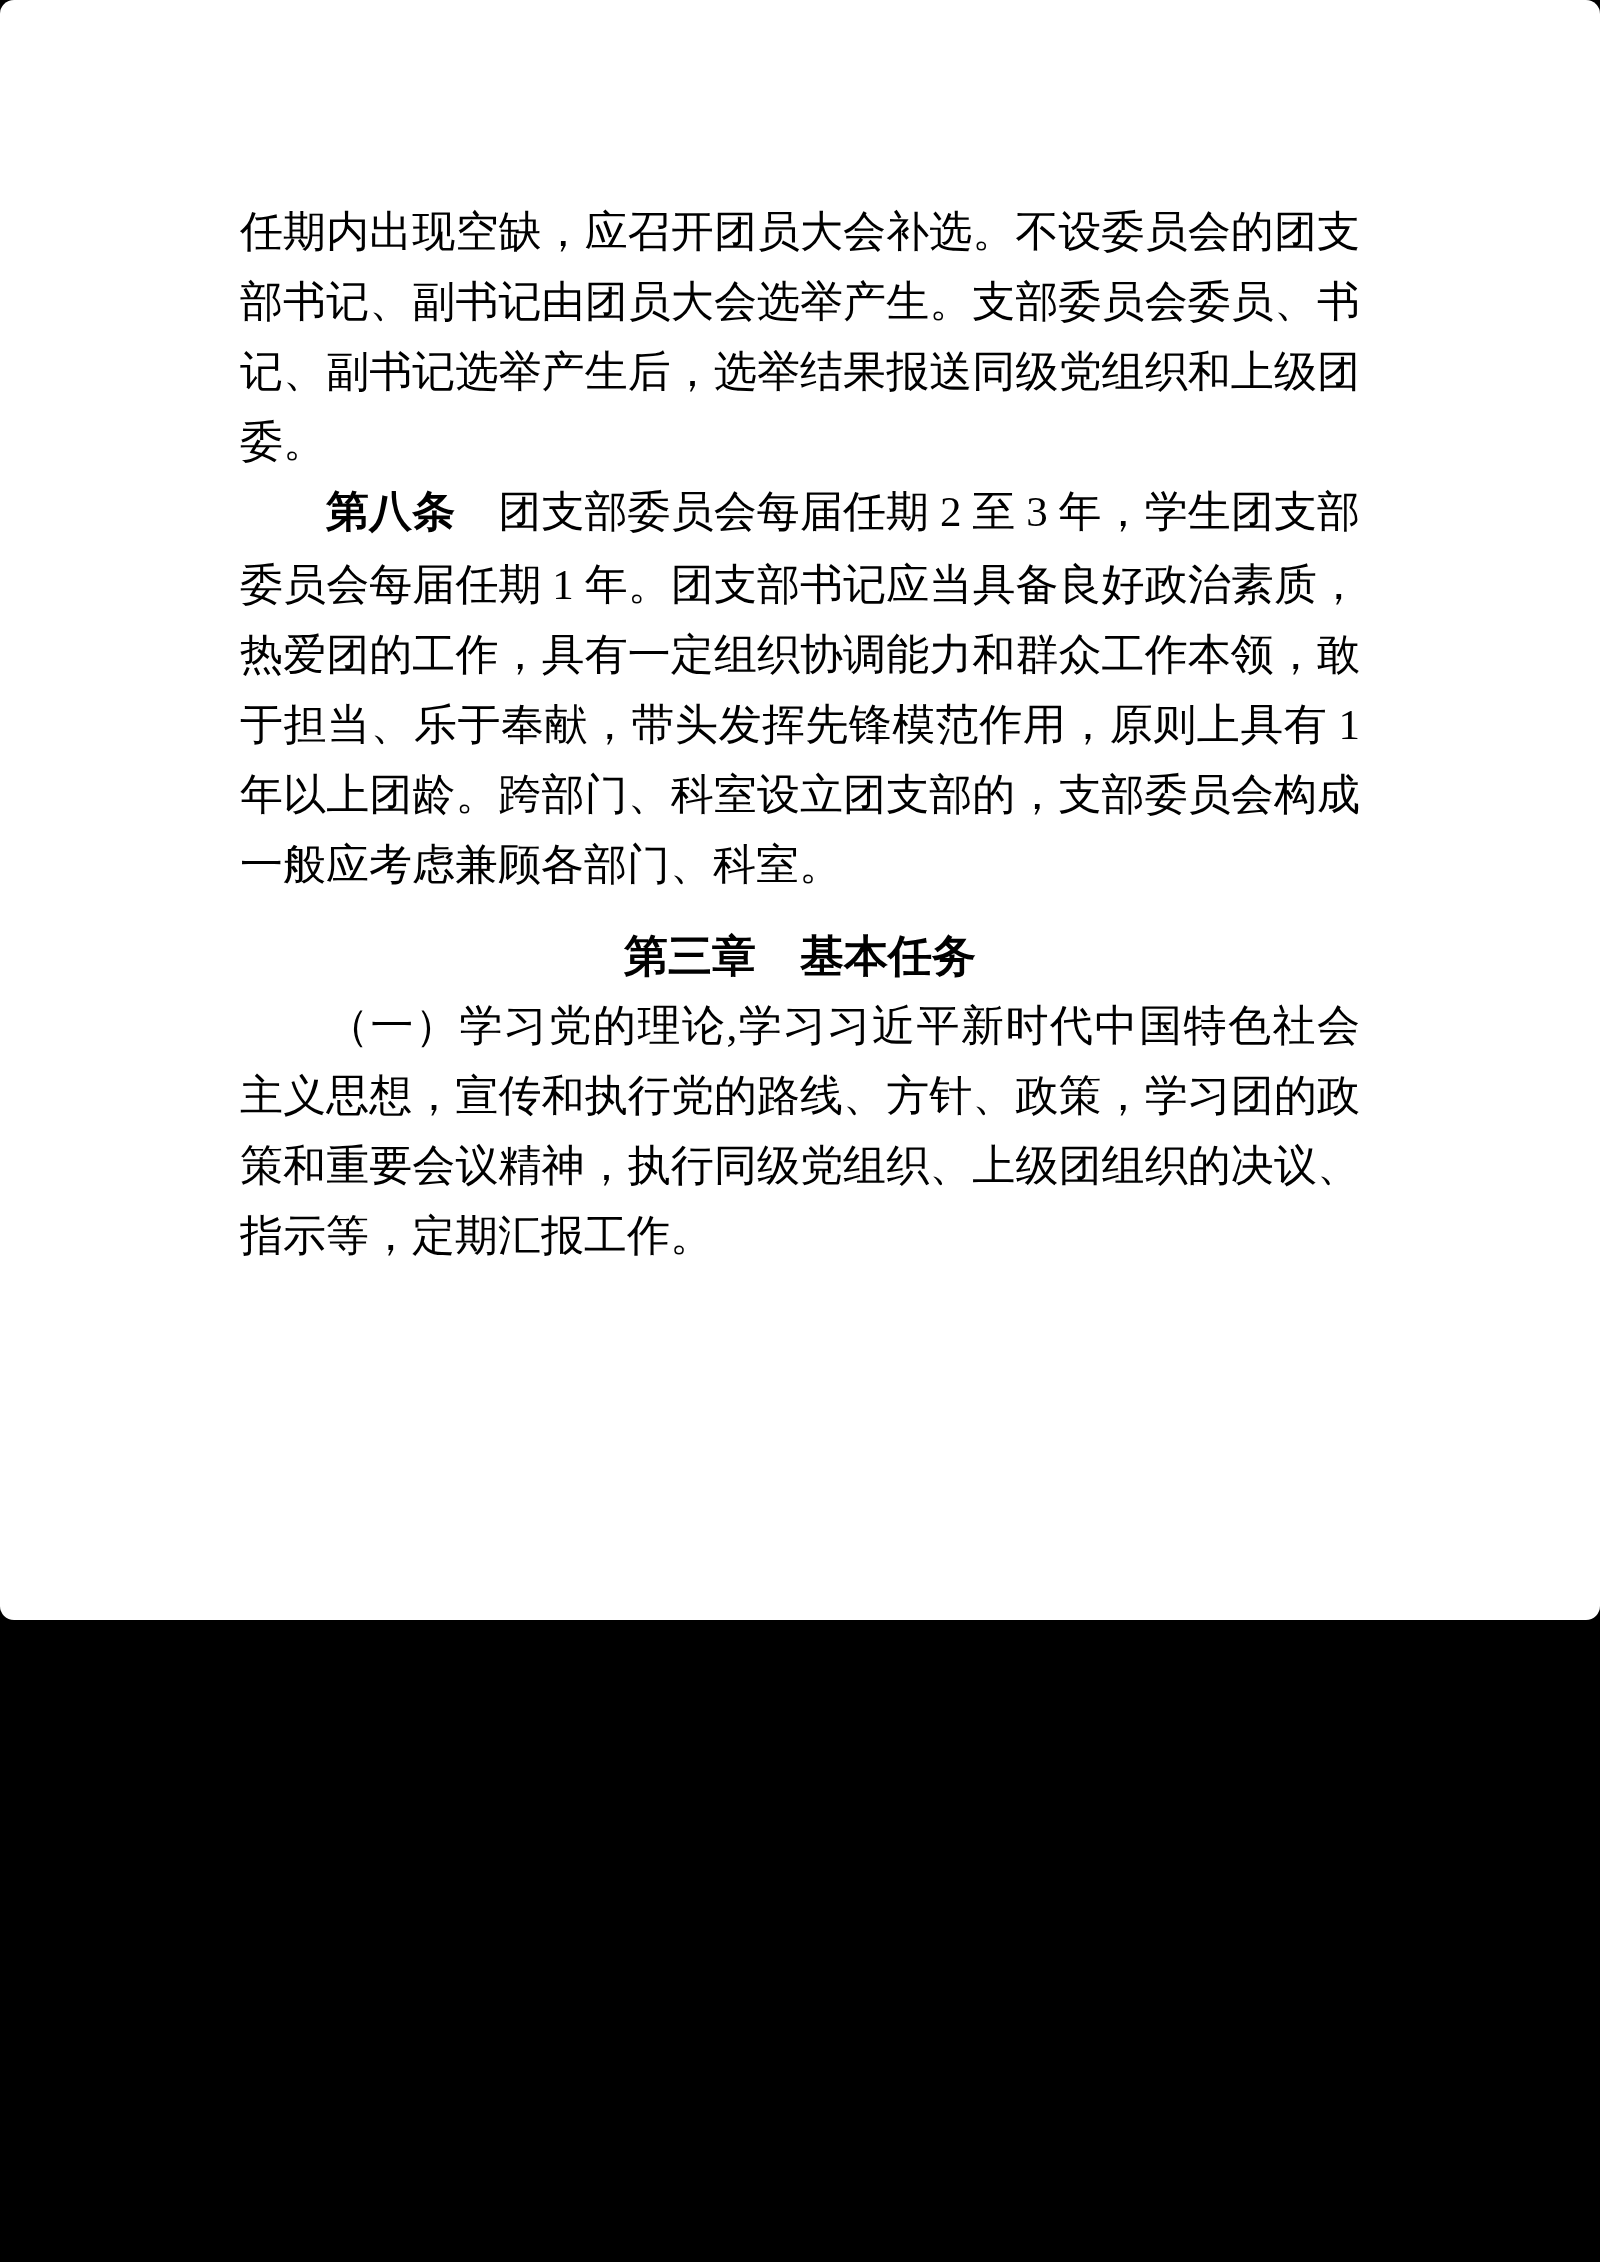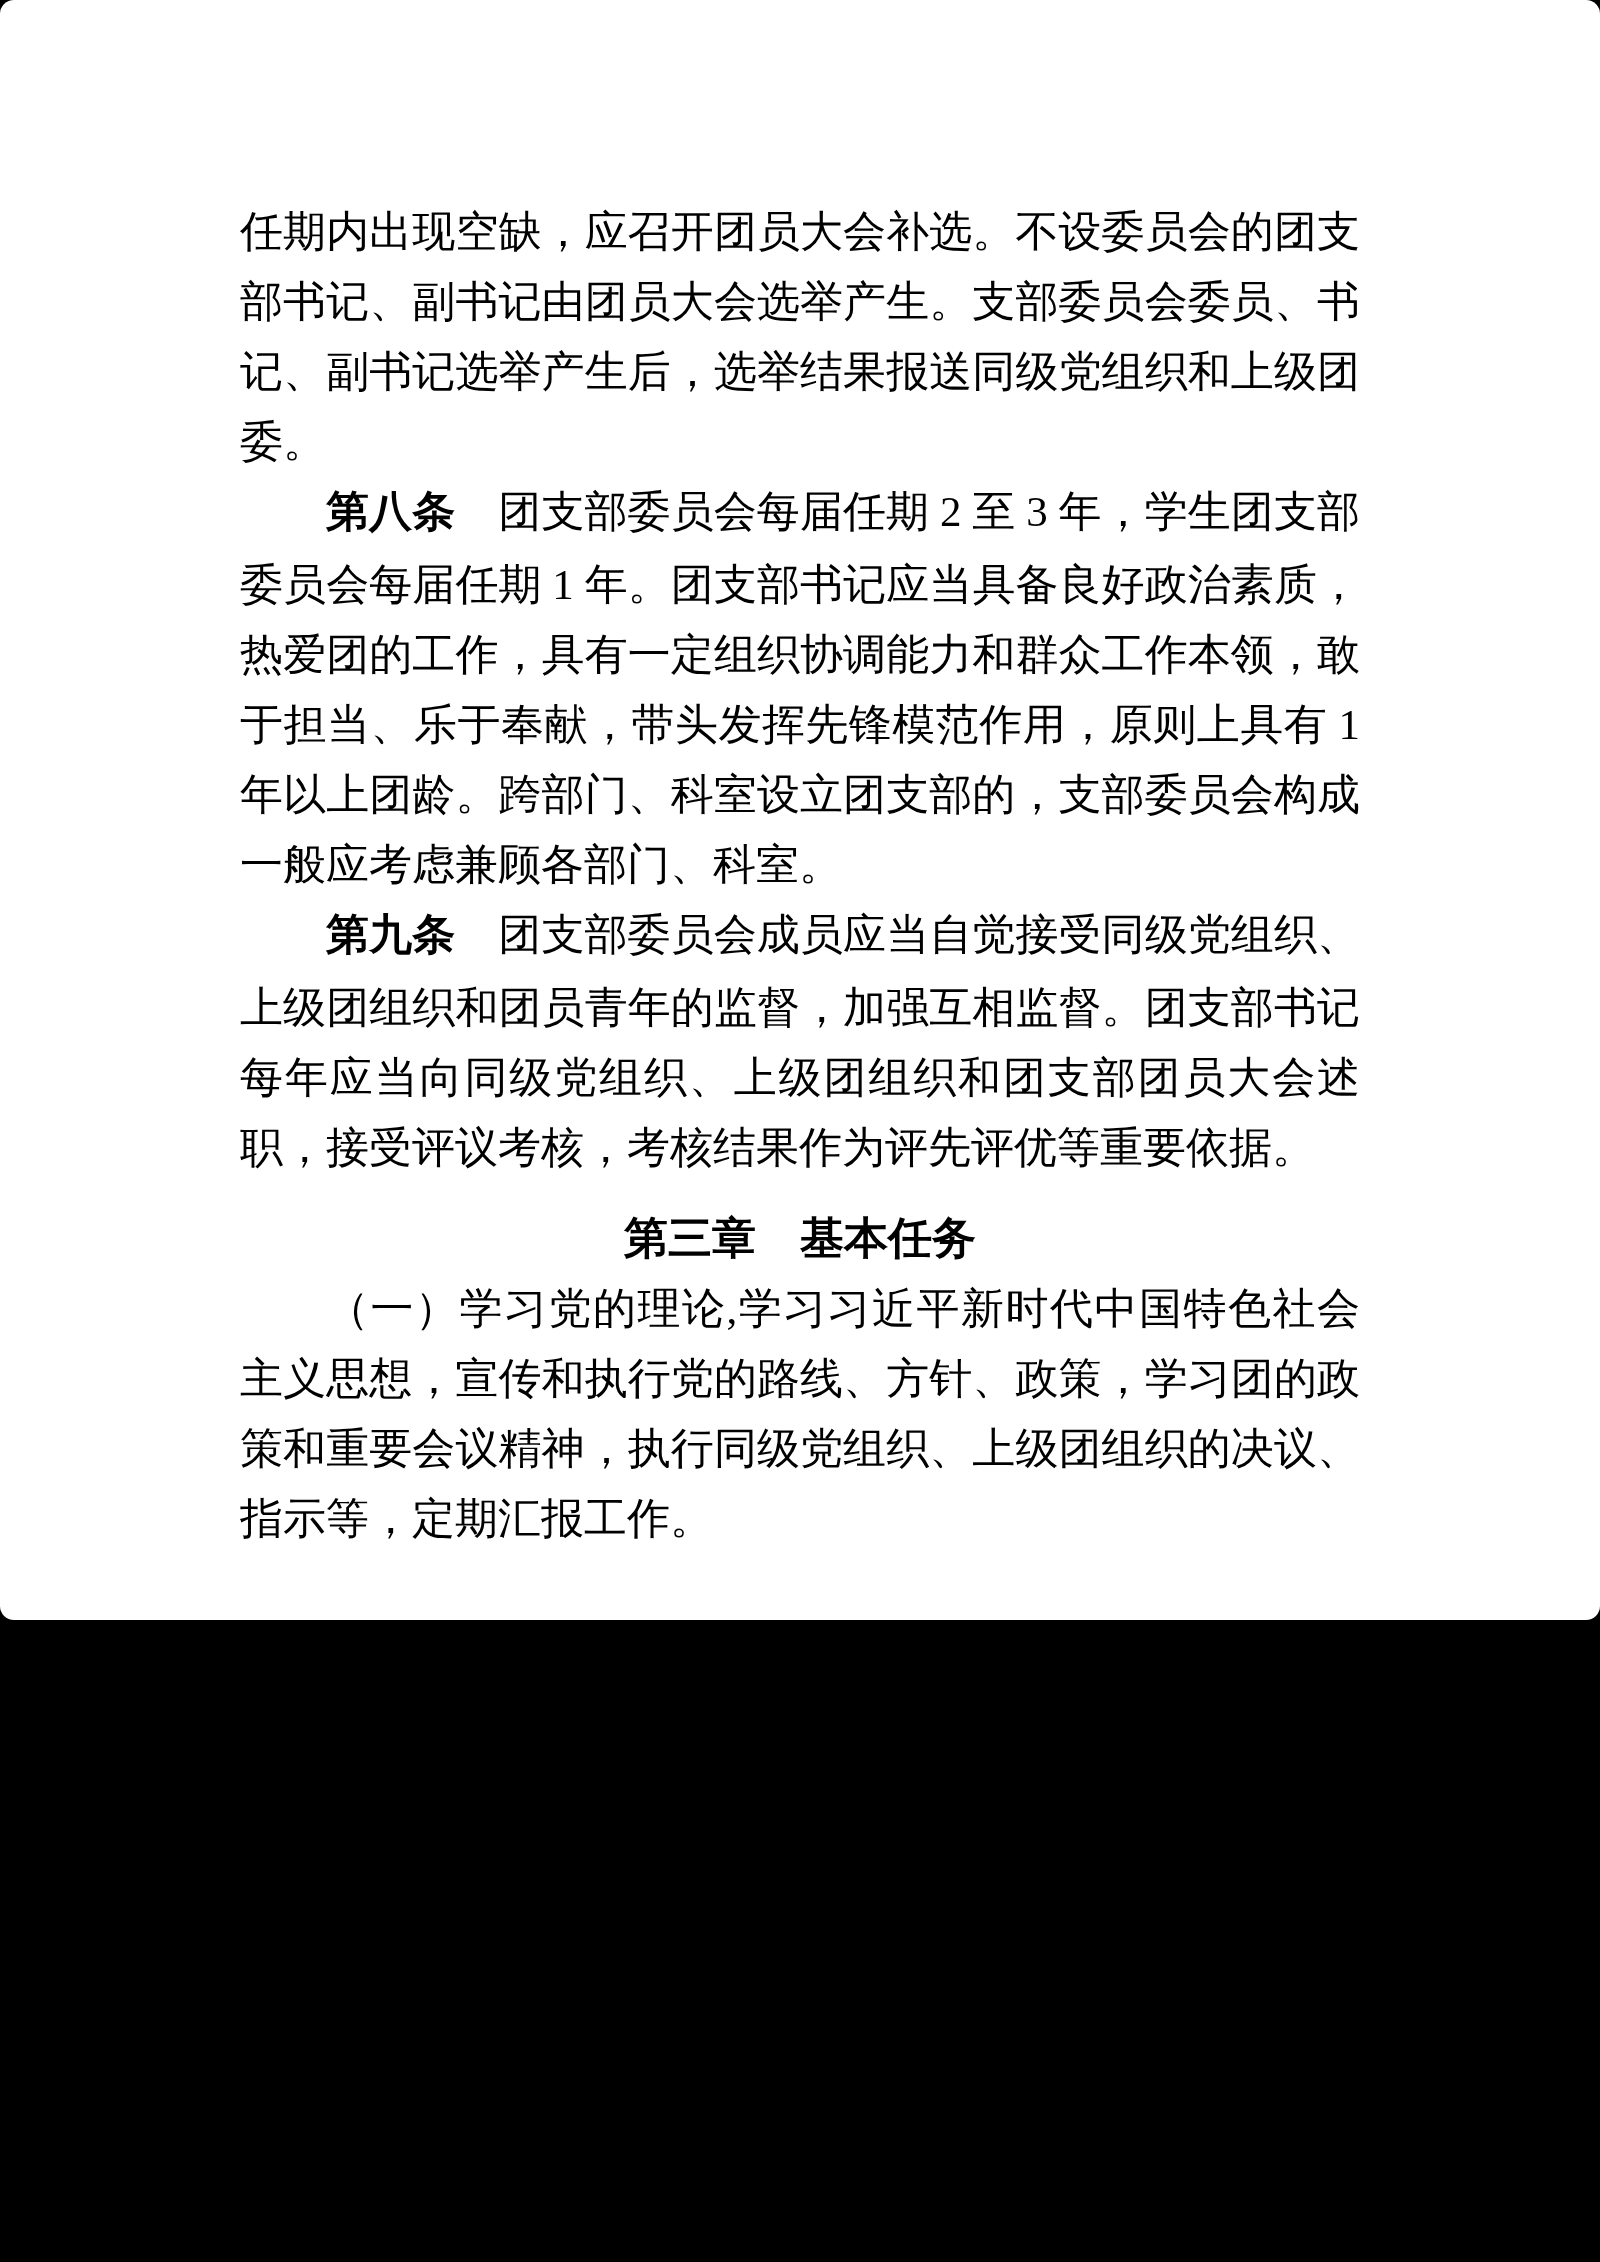--- a/index.html
+++ b/index.html
@@ -36,39 +36,38 @@
   .article-number {
     font-weight: bold;
     font-family: Liberation Mono, monospace;
   }
   h2.chapter-heading {
     margin: 21px 0 0 0;
     font-size: 44px;
     line-height: 70px;
     text-align: center;
     font-weight: bold;
-    font-family: Liberation Serif, serif;
+    font-family: Liberation Sans, sans-serif;
     text-indent: 0;
   }
   .page-number {
     position: absolute;
     top: 2122px;
     left: 0;
     width: 100%;
     text-align: center;
     font-size: 34px;
     line-height: 36px;
     font-family: "Liberation Sans", "DejaVu Sans", sans-serif;
   }
 </style>
 </head>
 <body>
 
 <div class="page">
   <div class="content" id="blocks">
       <p class="body-paragraph">任期内出现空缺，应召开团员大会补选。不设委员会的团支部书记、副书记由团员大会选举产生。支部委员会委员、书记、副书记选举产生后，选举结果报送同级党组织和上级团委。</p>
       <p class="body-paragraph indent"><span class="article-number">第八条</span>　团支部委员会每届任期 2 至 3 年，学生团支部委员会每届任期 1 年。团支部书记应当具备良好政治素质，热爱团的工作，具有一定组织协调能力和群众工作本领，敢于担当、乐于奉献，带头发挥先锋模范作用，原则上具有 1 年以上团龄。跨部门、科室设立团支部的，支部委员会构成一般应考虑兼顾各部门、科室。</p>
-      <p class="body-paragraph indent"><span class="article-number">第九条</span>　团支部委员会成员应当自觉接受同级党组织、上级团组织和团员青年的监督，加强互相监督。团支部书记每年应当向同级党组织、上级团组织和团支部团员大会述职，接受评议考核，考核结果作为评先评优等重要依据。</p>
       <h2 class="chapter-heading">第三章　基本任务</h2>
       <p class="body-paragraph indent">（一）学习党的理论,学习习近平新时代中国特色社会主义思想，宣传和执行党的路线、方针、政策，学习团的政策和重要会议精神，执行同级党组织、上级团组织的决议、指示等，定期汇报工作。</p>
     </div>
   <div class="page-number">3</div>
 </div>
 
 </body></html>

